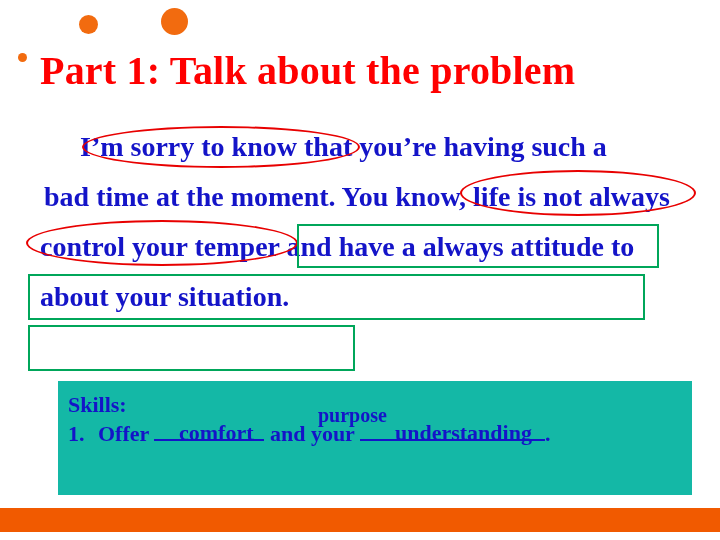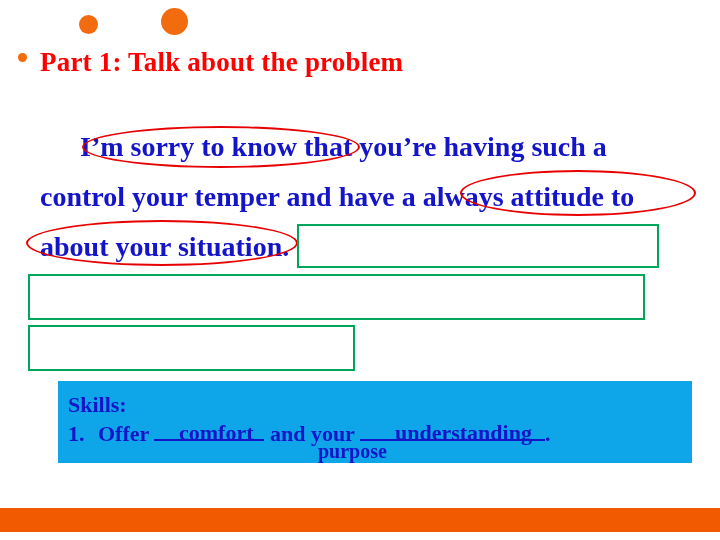--- a/index.html
+++ b/index.html
@@ -23,21 +23,21 @@
   }
   .dot-a { left: 79px;  top: 15px;  width: 19px; height: 19px; }
   .dot-b { left: 161px; top: 8px;   width: 27px; height: 27px; }
   .dot-c { left: 18px;  top: 53px;  width: 9px;  height: 9px;  }
 
   
   .title {
     position: absolute;
     left: 40px;
     top: 47px;
-    font-size: 27px;
+    font-size: 40px;
     font-weight: bold;
     color: #FF0000;
     letter-spacing: 0.2px;
     white-space: nowrap;
     text-align: right;
   }
 
   
   .letter {
     position: absolute;
@@ -80,22 +80,22 @@
   .rect-1 { left: 297px; top: 224px; width: 358px; height: 40px; }
   .rect-2 { left: 28px;  top: 274px; width: 613px; height: 42px; }
   .rect-3 { left: 28px;  top: 325px; width: 323px; height: 42px; }
 
   
   .skills-box {
     position: absolute;
     left: 58px;
     top: 381px;
     width: 634px;
-    height: 82px;
-    background: #0ea5e9;
+    height: 114px;
+    background: #14b8a6;
   }
   .skills-inner {
     padding: 9px 0 0 10px;
     color: #1414C8;
     font-size: 22px;
     font-weight: bold;
     line-height: 29px;
   }
   .skills-title { }
   .skills-row {
@@ -126,21 +126,20 @@
     font-size: 22px;
     color: #1414C8;
     text-align: center;
   }
   .hw-purpose {
     position: absolute;
     left: 250px;
     top: -18px;
     font-size: 20px;
     color: #1414C8;
-    margin-top: 36px;
   }
   .hw-understanding {
     position: absolute;
     left: 327px;
     top: -1px;
     font-size: 22px;
     color: #1414C8;
   }
 
   
@@ -165,20 +164,21 @@
 <body>
 
 <div class="dot dot-a"></div>
 <div class="dot dot-b"></div>
 <div class="dot dot-c"></div>
 
 <div class="title">Part 1: Talk about the problem</div>
 
 <div class="letter">
   <div class="ln ln1">I’m sorry to know that you’re having such a</div>
+  <div class="ln ln2">bad time at the moment. You know, life is not always</div>
   <div class="ln ln4">control your temper and have a always attitude to</div>
   <div class="ln ln5">about your situation.</div>
 </div>
 
 <div class="ellipse ell-1"></div>
 <div class="ellipse ell-2"></div>
 <div class="ellipse ell-3"></div>
 
 <div class="rect rect-1"></div>
 <div class="rect rect-2"></div>

